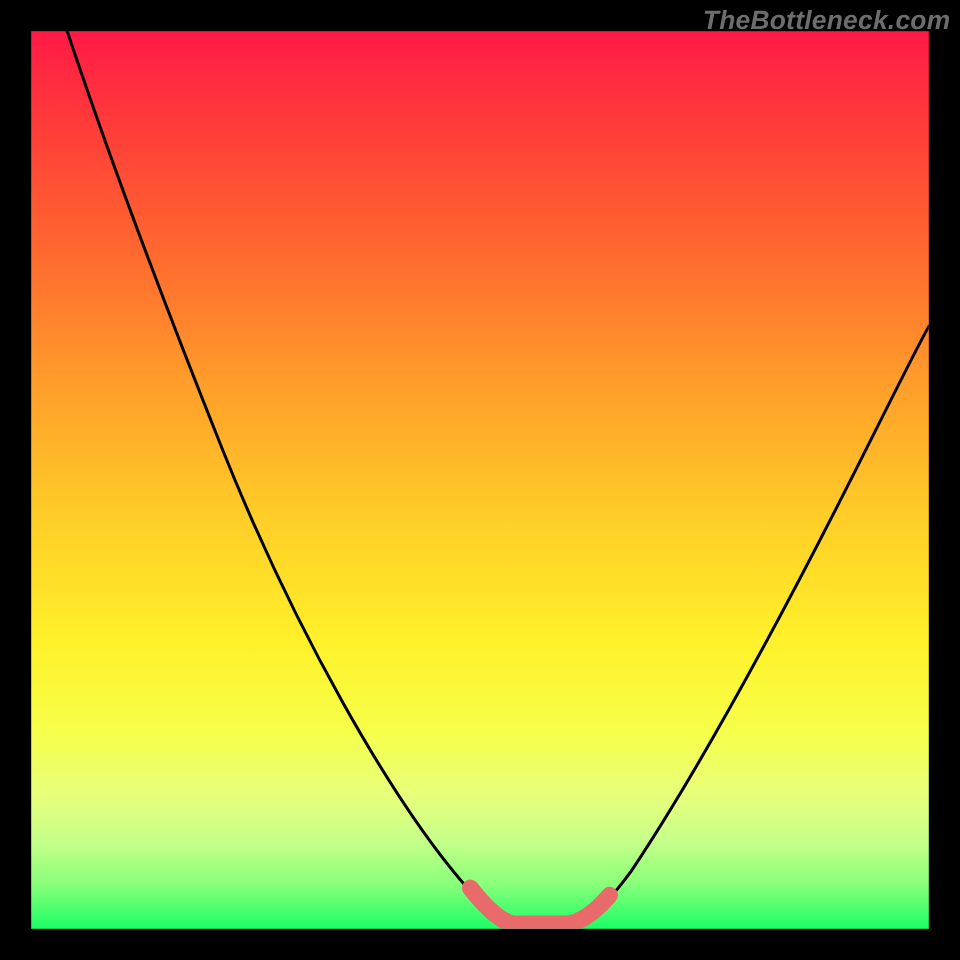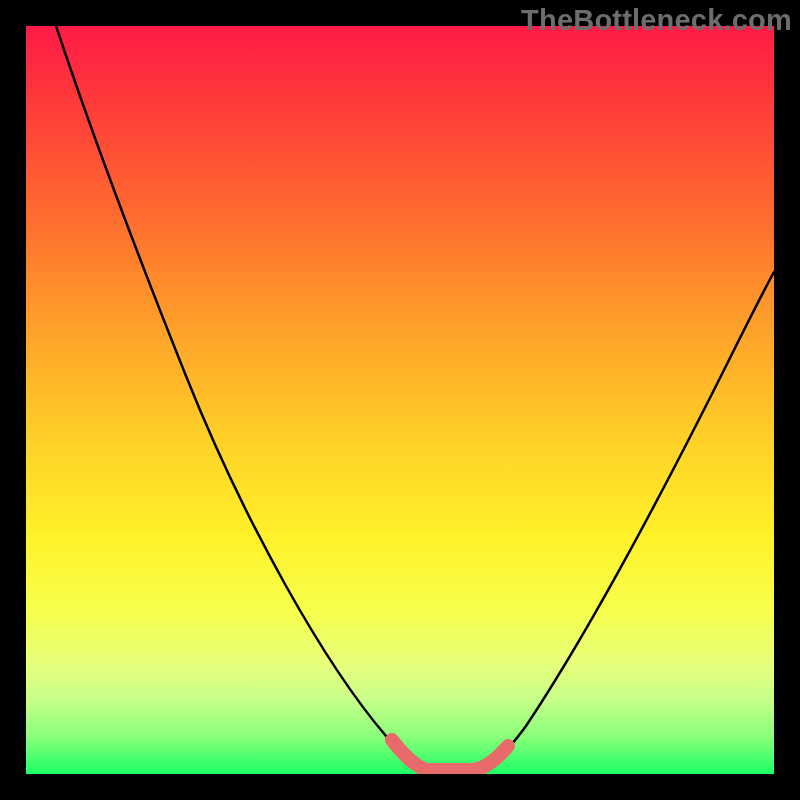--- a/index.html
+++ b/index.html
@@ -37,25 +37,26 @@
       #c8ff8a 90%,
       #8aff7a 95%,
       #1bff66 100%
     );
   }
   .watermark {
     position: absolute;
     top: 4px;
     right: 8px;
     font-family: Arial, Helvetica, sans-serif;
-    font-size: 29px;
+    font-size: 22px;
     font-weight: 600;
     color: #6d6d6d;
     letter-spacing: 0.2px;
     user-select: none;
+    font-style: italic;
   }
   svg.curve {
     position: absolute;
     top: 0;
     left: 0;
   }
 </style>
 </head>
 <body>
 

